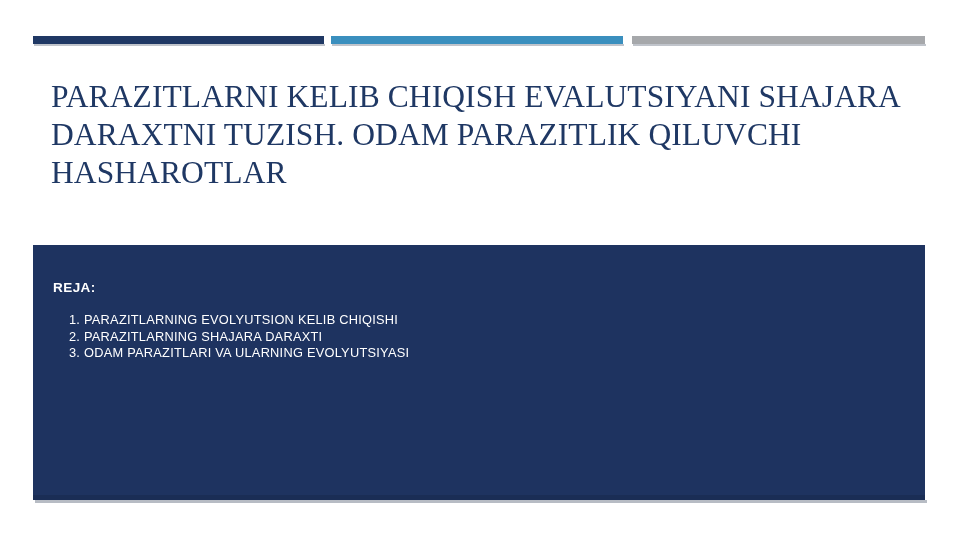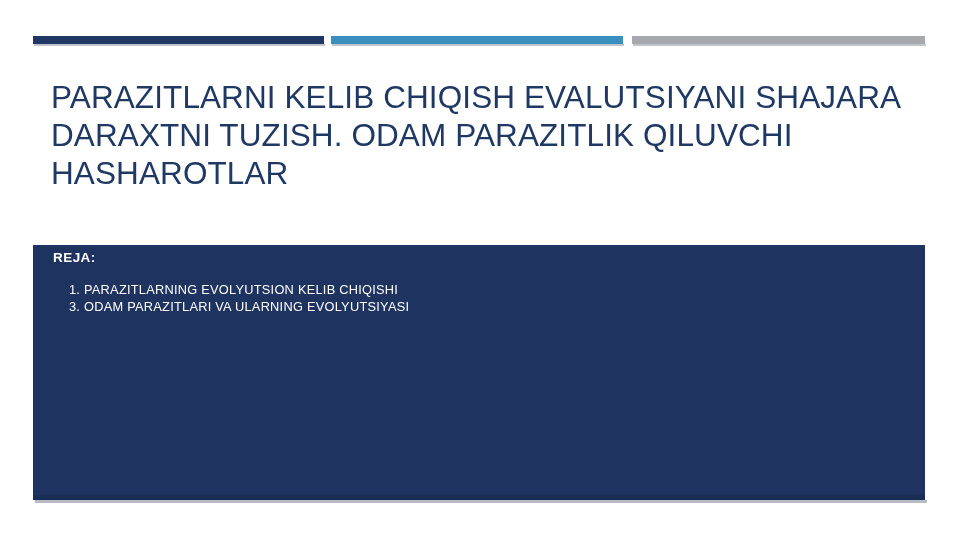--- a/index.html
+++ b/index.html
@@ -48,20 +48,21 @@
     position: absolute;
     left: 51px;
     top: 78px;
     width: 860px;
     font-size: 31.5px;
     line-height: 38px;
     letter-spacing: 0.1px;
     font-weight: 400;
     text-transform: uppercase;
     white-space: pre-line;
+    font-family: Liberation Serif, serif;
   }
 
   
   .content-panel {
     position: absolute;
     left: 33px;
     top: 245px;
     width: 892px;
     height: 255px;
   }
@@ -83,21 +84,21 @@
     right: -2px;
     bottom: -3px;
     height: 3px;
     background: rgba(135,143,156,0.6);
     filter: blur(0.6px);
   }
 
   .panel-inner {
     position: absolute;
     left: 20px;
-    top: 5px;
+    top: 35px;
     right: 20px;
   }
 
   .reja-label {
     font-size: 13.5px;
     font-weight: bold;
     letter-spacing: 0.45px;
     color: #ffffff;
     margin: 0 0 17px 0;
     text-transform: uppercase;
@@ -138,16 +139,17 @@
 <div class="content-panel">
   <div class="panel-fill" style="background: rgb(30, 51, 96);"></div>
   <div class="panel-edge"></div>
   <div class="panel-shadow"></div>
 
   <div class="panel-inner" style="color: rgb(255, 255, 255);">
     <p class="reja-label">REJA:</p>
 
     <ul class="agenda-list">
       <li>1. PARAZITLARNING EVOLYUTSION KELIB CHIQISHI</li>
+      <li>2. PARAZITLARNING SHAJARA DARAXTI</li>
       <li>3. ODAM PARAZITLARI VA ULARNING EVOLYUTSIYASI</li>
     </ul>
   </div>
 </div>
 
 </body></html>

